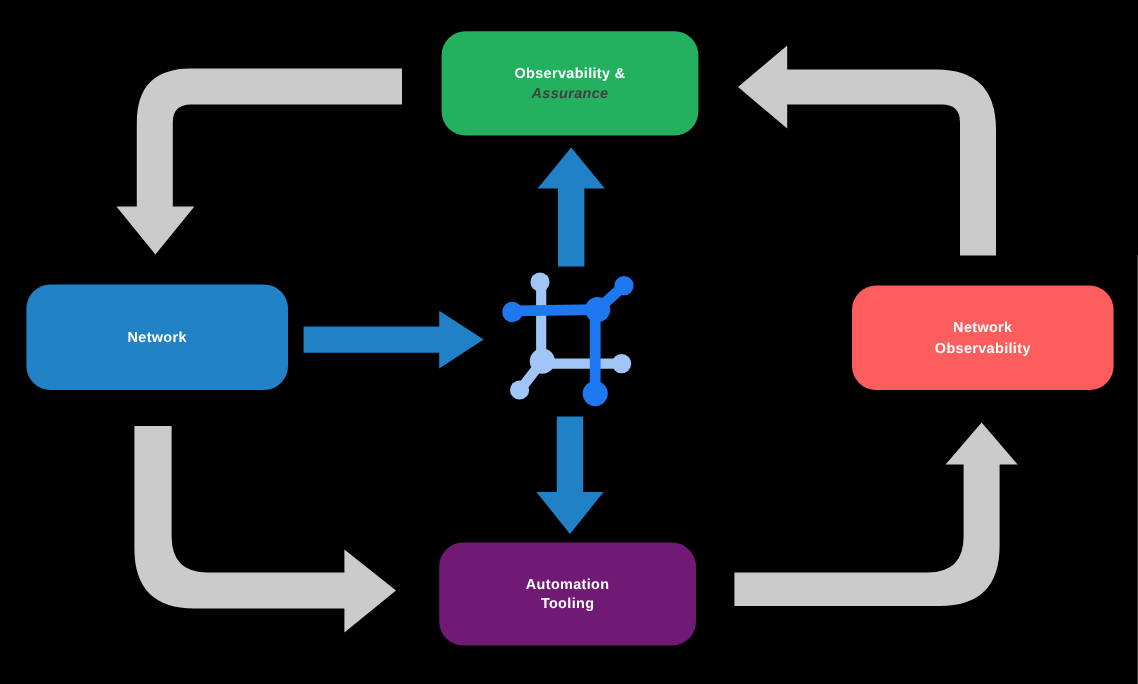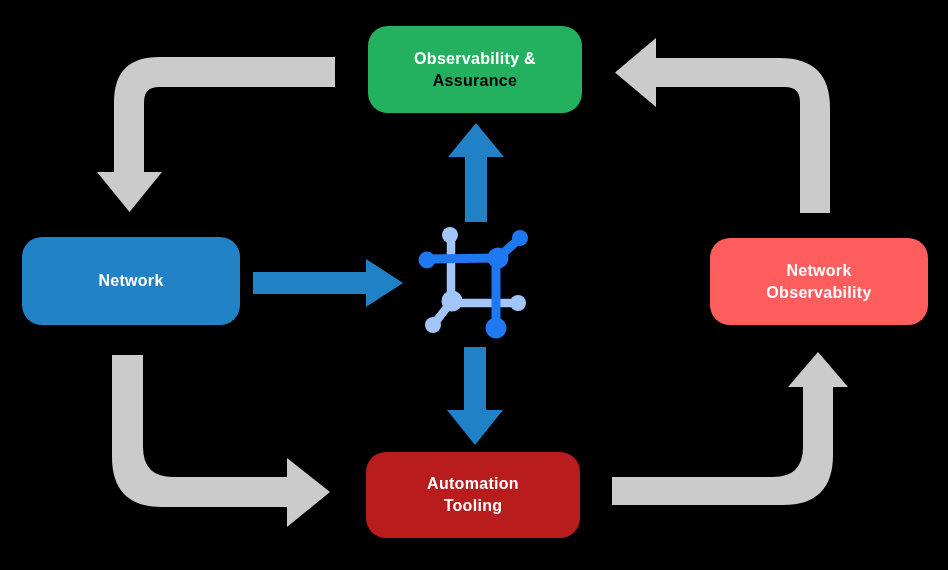--- a/index.html
+++ b/index.html
@@ -17,21 +17,21 @@
     height: 570px;
   }
   .node {
     position: absolute;
     display: flex;
     flex-direction: column;
     align-items: center;
     justify-content: center;
     border-radius: 20px;
     text-align: center;
-    font-size: 16px;
+    font-size: 12px;
     font-weight: 600;
     letter-spacing: 0.3px;
     line-height: 1.36;
   }
   .node-observability { left: 368px; top: 26px;  width: 214px; height: 87px; }
   .node-operations    { left: 22px;  top: 237px; width: 218px; height: 88px; }
   .node-infrastructure{ left: 710px; top: 238px; width: 218px; height: 87px; }
   .node-automation    { left: 366px; top: 452px; width: 214px; height: 86px; }
   .node span { display: block; }
 </style>
@@ -72,30 +72,30 @@
         <circle cx="12" cy="35" r="8.5" fill="currentColor" stroke="none"></circle>
         <circle cx="105" cy="13" r="8" fill="currentColor" stroke="none"></circle>
         <circle cx="83" cy="33" r="10.5" fill="currentColor" stroke="none"></circle>
         <circle cx="81" cy="103" r="10.5" fill="currentColor" stroke="none"></circle>
       </g>
     </g>
   </svg>
 
   <div class="node node-observability" style="background-color: rgb(35, 177, 96);">
     <span style="color: rgb(255, 255, 255);">Observability &amp;</span>
-    <span style="color: #000000;">Assurance</span>
+    <span style="color: #404040; font-style: italic;">Assurance</span>
   </div>
 
   <div class="node node-operations" style="background-color: rgb(33, 131, 197);">
     <span style="color: rgb(255, 255, 255);">Network</span>
   </div>
 
   <div class="node node-infrastructure" style="background-color: rgb(253, 93, 92);">
     <span style="color: rgb(255, 255, 255);">Network</span>
     <span style="color: rgb(255, 255, 255);">Observability</span>
   </div>
 
-  <div class="node node-automation" style="background-color: #b91c1c;">
+  <div class="node node-automation" style="background-color: #701a75;">
     <span style="color: rgb(255, 255, 255);">Automation</span>
     <span style="color: rgb(255, 255, 255);">Tooling</span>
   </div>
 
 </div>
 
 </body></html>

